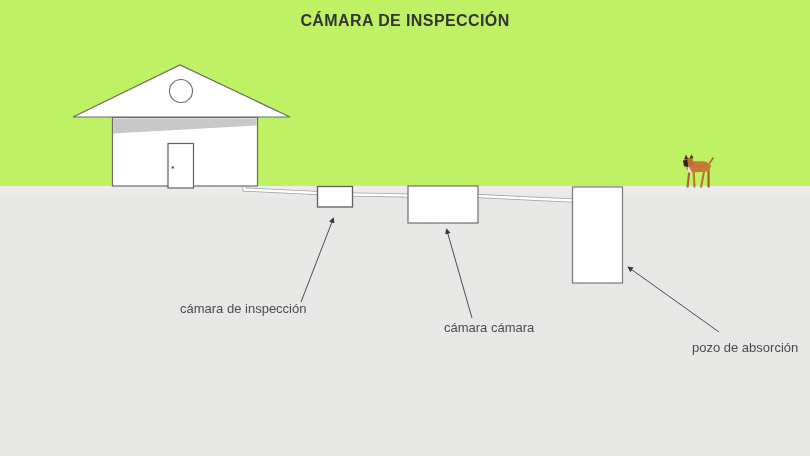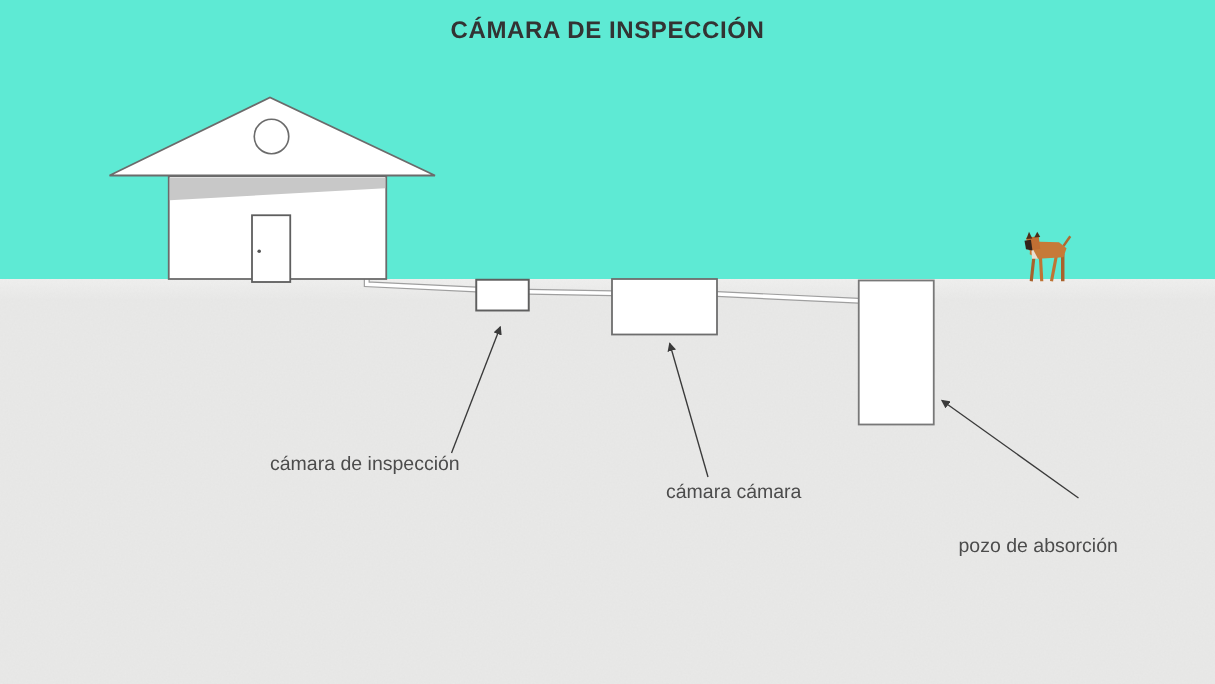--- a/index.html
+++ b/index.html
@@ -1,37 +1,37 @@
 <!DOCTYPE html>
 <html><head>
 <meta charset="utf-8">
 <style>
   html,body{margin:0;padding:0;background:#fff;}
   .canvas{
-    position:relative;width:810px;height:456px;background:#5eead4;
+    position:relative;width:810px;height:456px;background:#bef264;
     overflow:hidden;font-family:"Liberation Sans", sans-serif;
   }
   .title{
     position:absolute;top:12px;left:0;width:810px;margin:0;
     text-align:center;font-size:16px;font-weight:600;letter-spacing:.4px;
     color:#333333;font-family:"Liberation Sans", sans-serif;
   }
   .ground{
     position:absolute;left:0;top:186px;width:810px;height:270px;
     background:linear-gradient(#f0f0ef, #e9e9e8 14px);
   }
   .ground svg{position:absolute;left:0;top:0;}
   .scene{position:absolute;left:0;top:0;}
   .lbl{
     position:absolute;font-size:13px;color:#4c4c4c;white-space:nowrap;
     font-family:"Liberation Sans", sans-serif;
   }
   .lbl-inspection{left:180px;top:301px;}
   .lbl-septic{left:444px;top:320px;}
-  .lbl-pozo{left:639px;top:340px;margin-top:16px;}
+  .lbl-pozo{left:692px;top:340px;}
 </style>
 </head>
 <body>
 
 <div class="canvas">
 
   <h1 class="title">CÁMARA DE INSPECCIÓN</h1>
 
   <div class="ground">
     <svg width="810" height="270">

